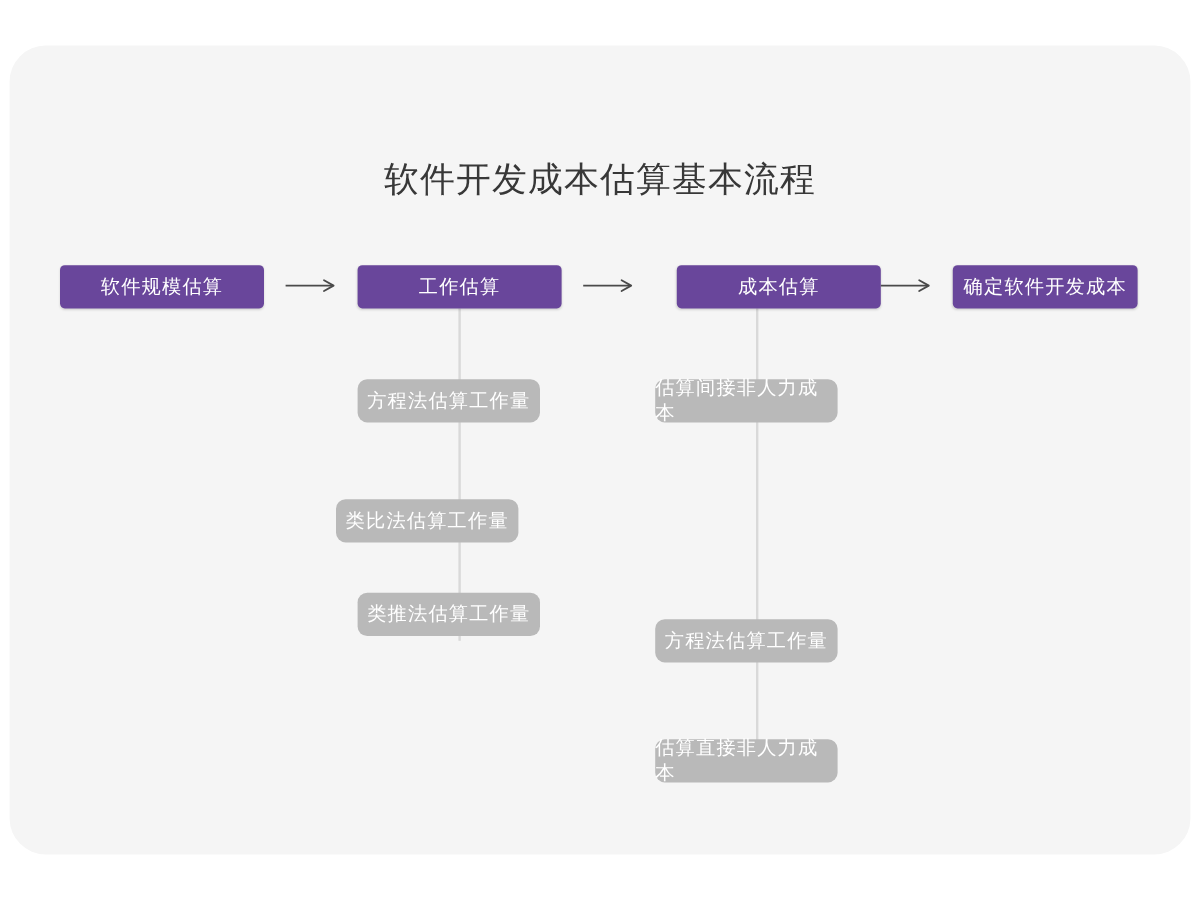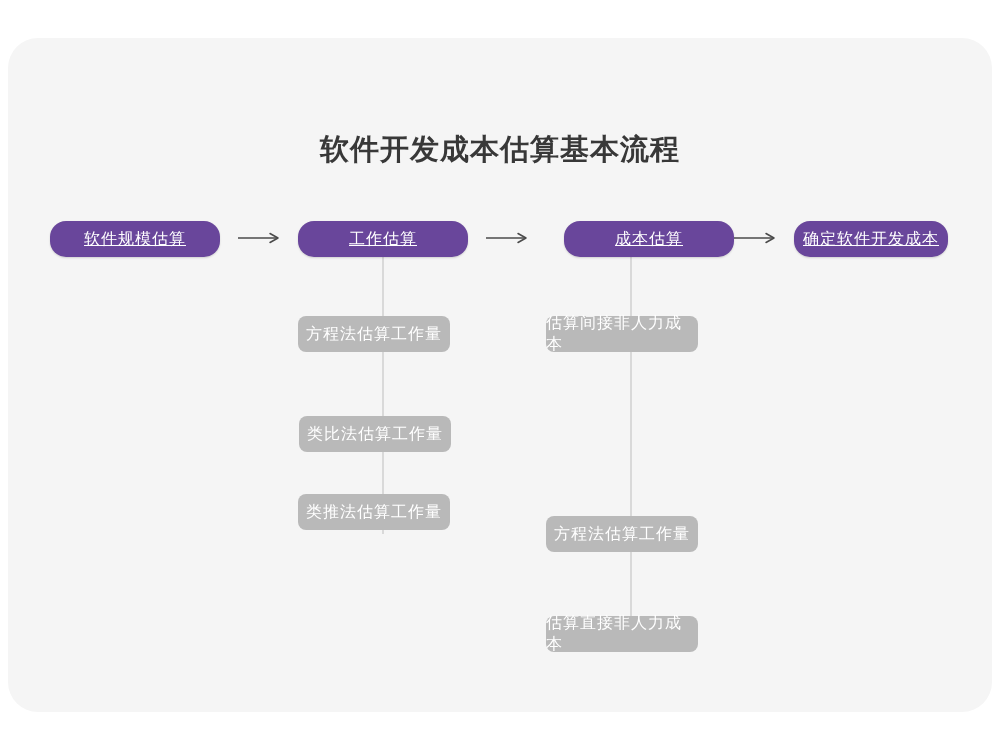--- a/index.html
+++ b/index.html
@@ -15,29 +15,29 @@
   *{margin:0;padding:0;box-sizing:border-box;}
   html,body{background:var(--page-bg);}
   body{font-family:"Liberation Sans","DejaVu Sans",sans-serif;}
   .page{position:relative;width:1000px;height:750px;background:var(--page-bg);overflow:hidden;}
   .card{
     position:absolute;left:8px;top:38px;width:984px;height:674px;
     background:var(--card-bg);border-radius:30px;
   }
   .title{
     position:absolute;left:0;top:92px;width:100%;
-    text-align:center;font-size:29px;font-weight:700;
+    text-align:center;font-size:29px;font-weight:400;
     color:var(--title-color);letter-spacing:1px;
   }
   .main-box{
     position:absolute;top:183px;height:36px;width:170px;
-    background:var(--accent-purple);border-radius:16px;
+    background:var(--accent-purple);border-radius:4px;
     color:var(--box-text);font-size:16px;letter-spacing:1px;
     display:flex;align-items:center;justify-content:center;
-    z-index:2;box-shadow:0 1px 2px rgba(0,0,0,0.15);text-decoration:underline;
+    z-index:2;box-shadow:0 1px 2px rgba(0,0,0,0.15);
   }
   .sub-box{
     position:absolute;height:36px;width:152px;
     background:var(--box-gray);border-radius:8px;
     color:var(--box-text);font-size:16px;letter-spacing:1px;
     display:flex;align-items:center;justify-content:center;
     z-index:2;
   }
   .vline{
     position:absolute;width:2px;background:var(--line-gray);z-index:1;
@@ -83,21 +83,21 @@
     <div class="arrow" style="left:725px">
       <svg width="44" height="12" viewBox="0 0 44 12">
         <line x1="1" y1="6" x2="40" y2="6" stroke="#4a4a4a" stroke-width="1.5"></line>
         <path d="M33 1.5 L41 6 L33 10.5" fill="none" stroke="#4a4a4a" stroke-width="1.5" stroke-linecap="round" stroke-linejoin="round"></path>
       </svg>
     </div>
 
     <div class="main-box" style="left:786px;width:154px">确定软件开发成本</div>
 
     <div class="sub-box" style="left:290px;top:278px">方程法估算工作量</div>
-    <div class="sub-box" style="left:291px;top:378px">类比法估算工作量</div>
+    <div class="sub-box" style="left:272px;top:378px">类比法估算工作量</div>
     <div class="sub-box" style="left:290px;top:456px">类推法估算工作量</div>
 
     <div class="sub-box" style="left:538px;top:278px">估算间接非人力成本</div>
     <div class="sub-box" style="left:538px;top:478px">方程法估算工作量</div>
     <div class="sub-box" style="left:538px;top:578px">估算直接非人力成本</div>
 
   </div>
 </div>
 
 </body></html>

